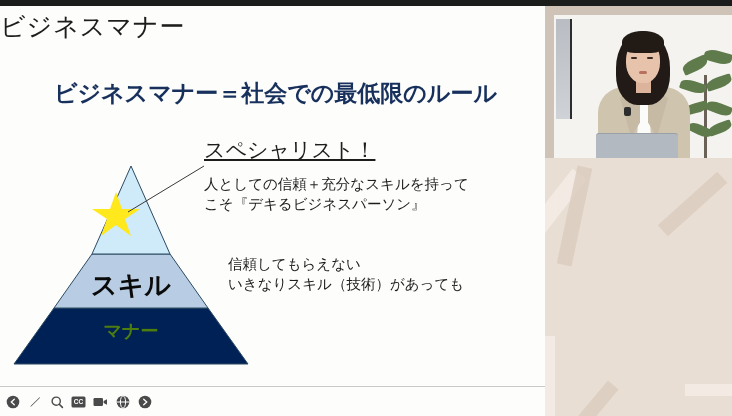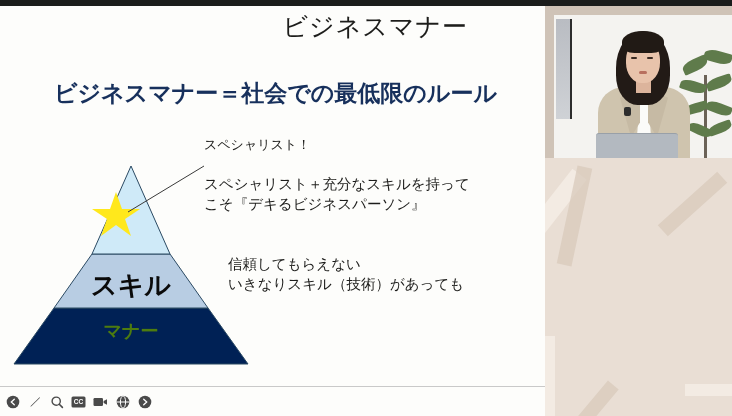--- a/index.html
+++ b/index.html
@@ -27,21 +27,21 @@
   
   .slide {
     position: absolute; left: 0; top: 6px;
     width: 545px; height: 380px;
     background: #fdfdfb;
     overflow: hidden;
   }
 
   .slide-title {
     position: absolute; left: 0; top: 4px;
-    width: 468px; text-align: right;
+    width: 468px; text-align: left;
     font-size: 25px; color: #1d1d1b;
     letter-spacing: 1px;
     font-family: "DejaVu Sans", "Liberation Sans", sans-serif;
   }
 
   .slide-subtitle {
     position: absolute; left: 40px; top: 72px;
     font-size: 23px; font-weight: bold;
     color: #17305c;
     letter-spacing: 0px;
@@ -72,21 +72,22 @@
 
   
   .note {
     position: absolute;
     color: #1d1d1b;
     font-family: "DejaVu Sans", "Liberation Sans", sans-serif;
     line-height: 1.38;
   }
   .note-1-head {
     left: 204px; top: 130px;
-    font-size: 13px;
+    font-size: 21px;
+    text-decoration: underline;
   }
   .note-1-body {
     left: 204px; top: 168px;
     font-size: 14.5px;
   }
   .note-2 {
     left: 228px; top: 248px;
     font-size: 14.5px;
   }
   .note-3 {
@@ -230,21 +231,21 @@
         <polygon points="104,28 110,45 128,45 113,55 119,72 104,61 89,72 95,55 80,45 98,45" fill="#ffe81c"></polygon>
 
         <line x1="116" y1="48" x2="192" y2="2" stroke="#3a3a3a" stroke-width="1"></line>
       </svg>
       <div class="tier-label tier-skill">スキル</div>
       <div class="tier-label tier-manner">マナー</div>
     </div>
 
     <div class="note note-1-head">スペシャリスト！</div>
     <div class="note note-1-body">
-      <div>スペシャリスト＋充分なスキルを持って</div>
+      <div>人としての信頼＋充分なスキルを持って</div>
       <div>こそ『デキるビジネスパーソン』</div>
     </div>
 
     <div class="note note-2">
       <div>信頼してもらえない</div>
       <div>いきなりスキル（技術）があっても</div>
     </div>
 
 
     <div class="page-num">7</div>

